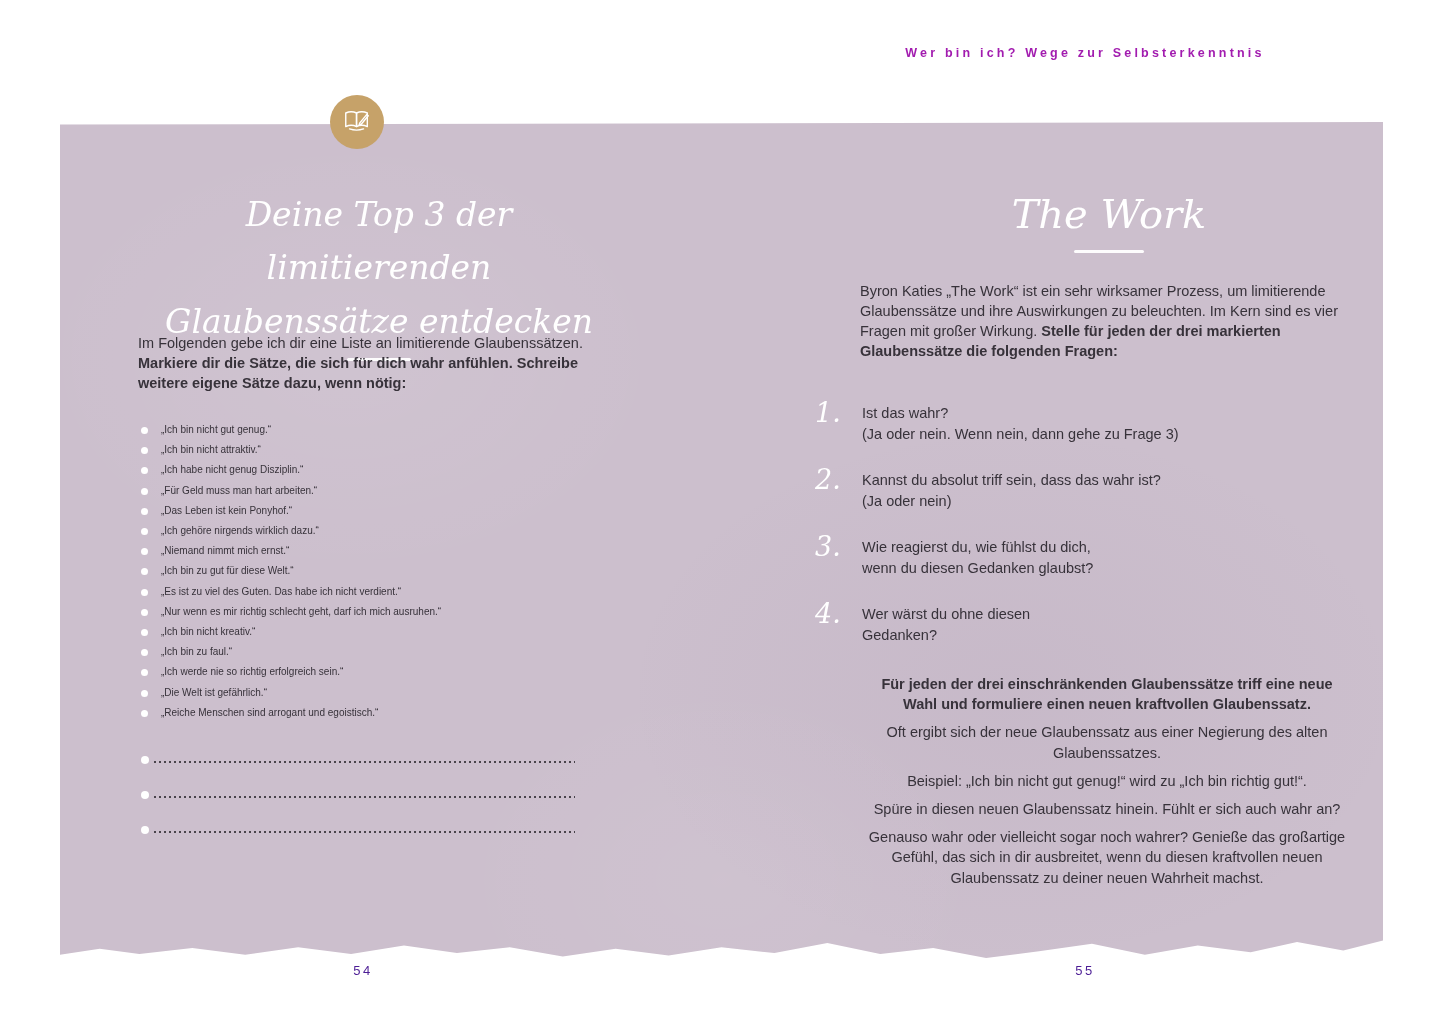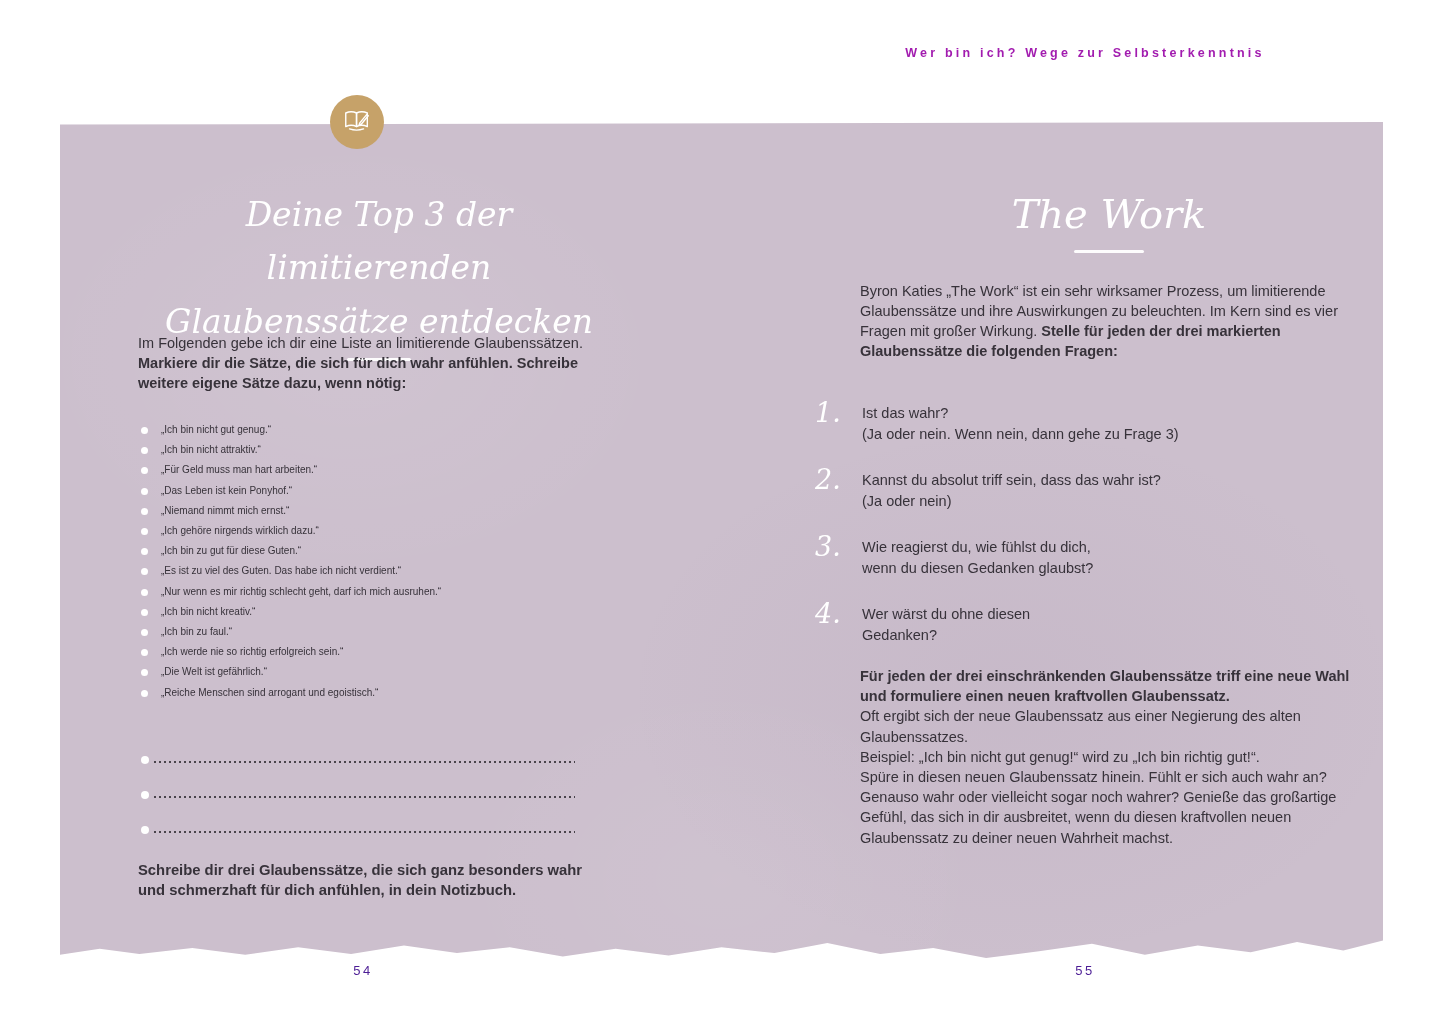--- a/index.html
+++ b/index.html
@@ -82,21 +82,21 @@
 
   .questions { position:absolute; left:815px; top:398px; width:520px; }
   .question { display:flex; margin-bottom:21px; }
   .q-num {
     flex:0 0 30px; font-size:27px; line-height:1.1;
     margin-right:17px; text-align:left;
   }
   .q-text { font-size:14.5px; line-height:20.5px; padding-top:5px; }
 
   .outro { top:666px; font-size:14.5px; line-height:20.2px; width:494px; }
-  .outro p { margin:0; }
+  .outro p { margin:8px;text-align:center; }
   .outro .bold-part { font-weight:bold; }
 
   .page-num {
     position:absolute; top:963px; width:60px; text-align:center;
     font-size:13px; letter-spacing:2.5px; color:#4c1d95;
   }
   .page-num.left { left:333px; }
   .page-num.right { left:1055px; }
 </style>
 </head>
@@ -128,25 +128,26 @@
   </div>
 
   <div class="left-col intro-left">
     <div>Im Folgenden gebe ich dir eine Liste an limitierende Glaubenssätzen.</div>
     <div class="bold-part">Markiere dir die Sätze, die sich für dich wahr anfühlen. Schreibe weitere eigene Sätze dazu, wenn nötig:</div>
   </div>
 
   <ul class="left-col beliefs">
     <li>„Ich bin nicht gut genug.“</li>
     <li>„Ich bin nicht attraktiv.“</li>
+    <li>„Ich habe nicht genug Disziplin.“</li>
     <li>„Für Geld muss man hart arbeiten.“</li>
     <li>„Das Leben ist kein Ponyhof.“</li>
+    <li>„Ich gehöre nirgends wirklich dazu.“</li>
     <li>„Niemand nimmt mich ernst.“</li>
-    <li>„Ich gehöre nirgends wirklich dazu.“</li>
-    <li>„Ich bin zu gut für diese Guten.“</li>
+    <li>„Ich bin zu gut für diese Welt.“</li>
     <li>„Es ist zu viel des Guten. Das habe ich nicht verdient.“</li>
     <li>„Nur wenn es mir richtig schlecht geht, darf ich mich ausruhen.“</li>
     <li>„Ich bin nicht kreativ.“</li>
     <li>„Ich bin zu faul.“</li>
     <li>„Ich werde nie so richtig erfolgreich sein.“</li>
     <li>„Die Welt ist gefährlich.“</li>
     <li>„Reiche Menschen sind arrogant und egoistisch.“</li>
   </ul>
 
   <div class="left-col write-lines">
@@ -157,21 +158,20 @@
     <div class="write-row">
       <span class="dot"></span>
       <span class="dotline"></span>
     </div>
     <div class="write-row">
       <span class="dot"></span>
       <span class="dotline"></span>
     </div>
   </div>
 
-  <div class="left-col closing-left">Schreibe dir drei Glaubenssätze, die sich ganz besonders wahr und schmerzhaft für dich anfühlen, in dein Notizbuch.</div>
 
   <div class="page-num left">54</div>
 
   <div class="right-col right-title script">
     <div>The Work</div>
     <div class="title-rule"></div>
   </div>
 
   <div class="right-col intro-right">
     <span>Byron Katies „The Work“ ist ein sehr wirksamer Prozess, um limitierende Glaubenssätze und ihre Auswirkungen zu beleuchten. Im Kern sind es vier Fragen mit großer Wirkung. </span><span class="bold-part">Stelle für jeden der drei markierten Glaubenssätze die folgenden Fragen:</span>

